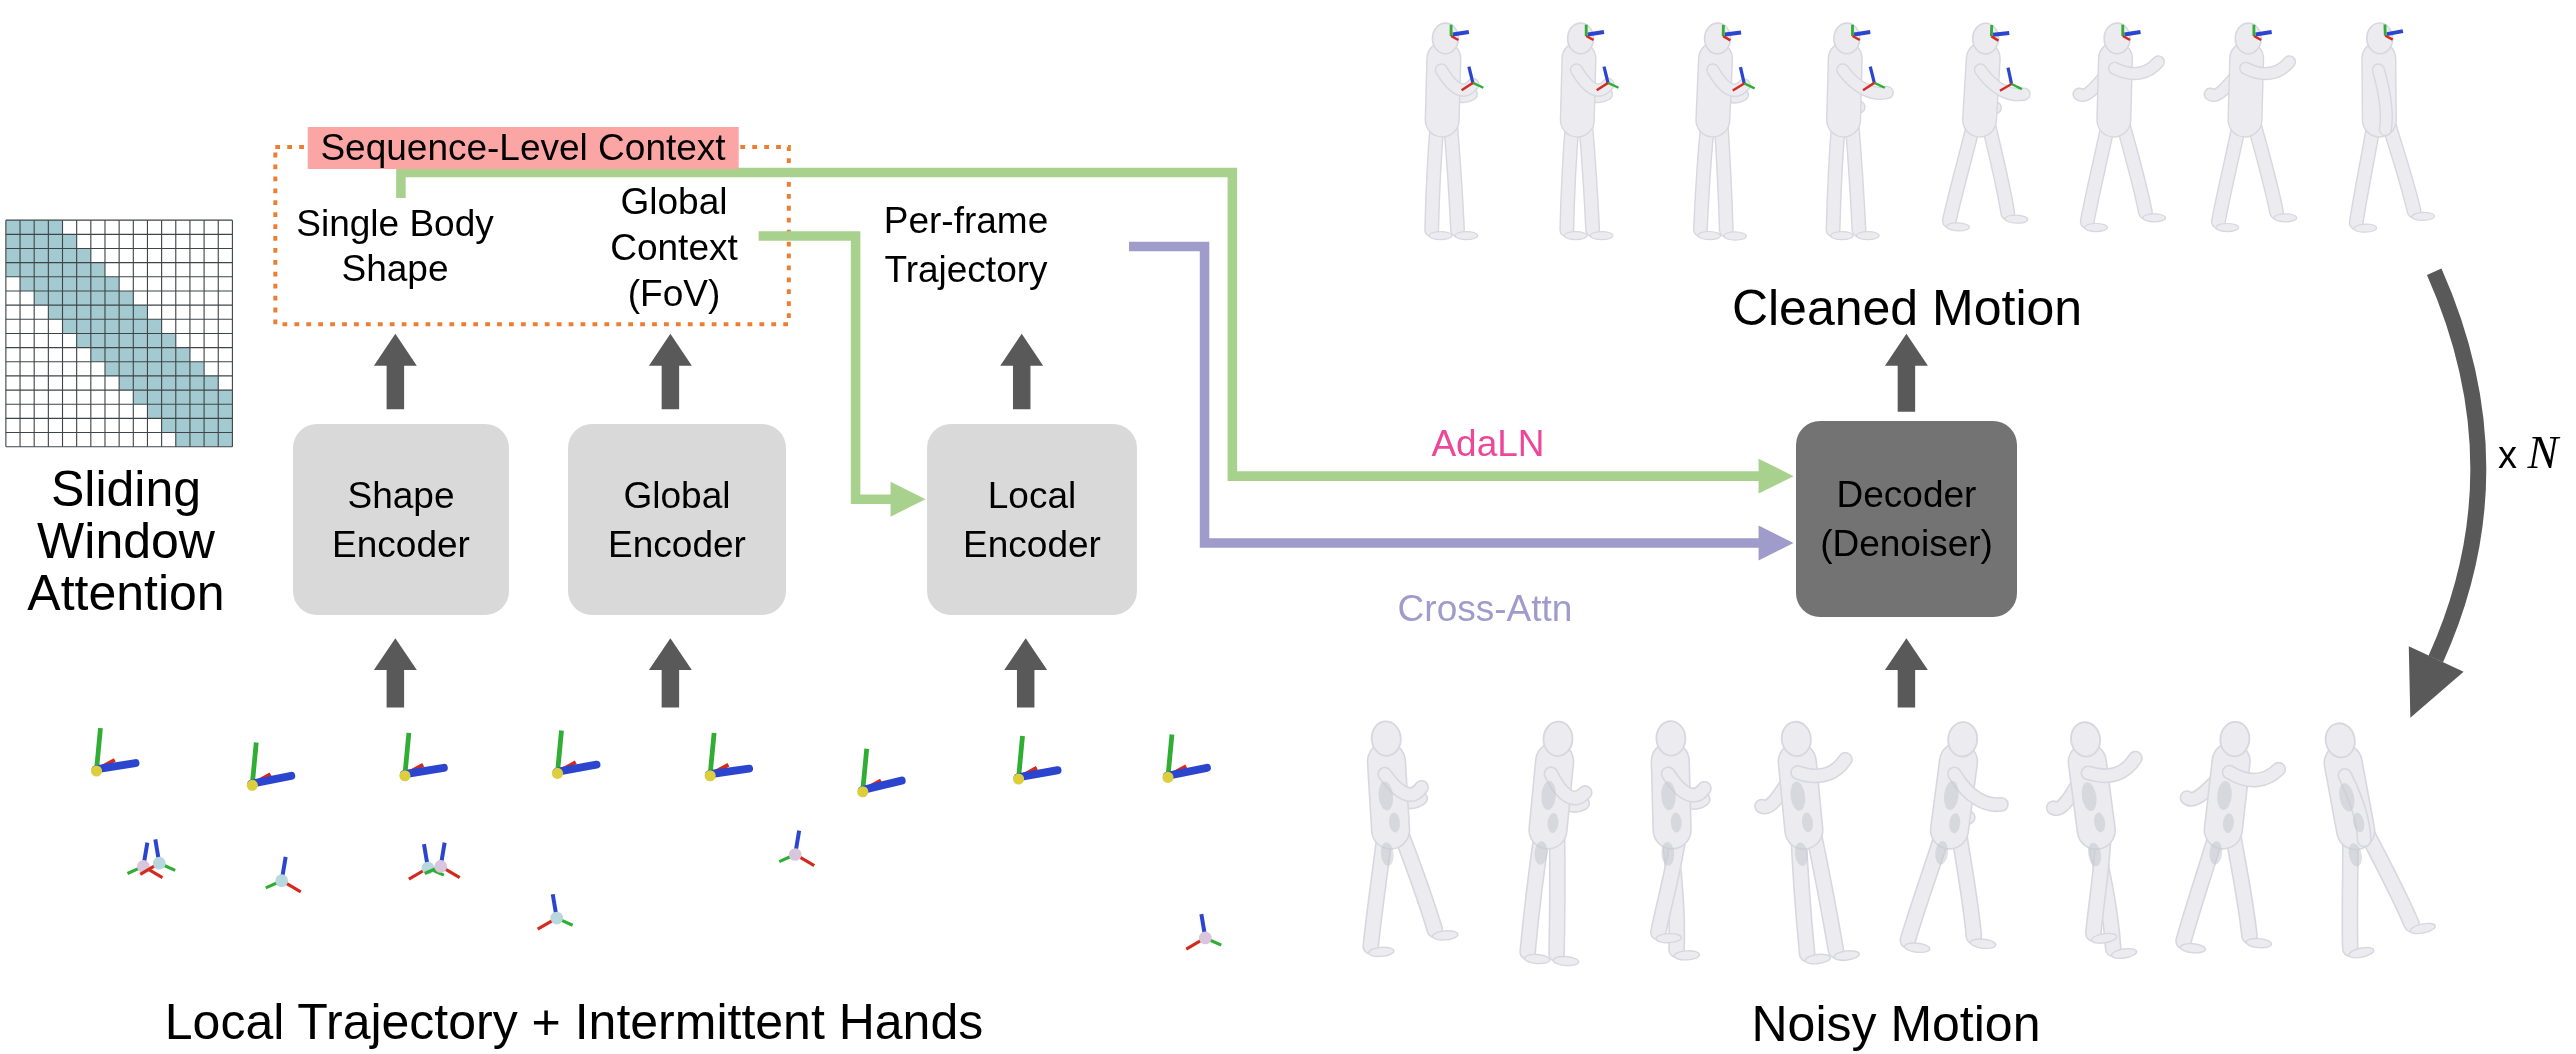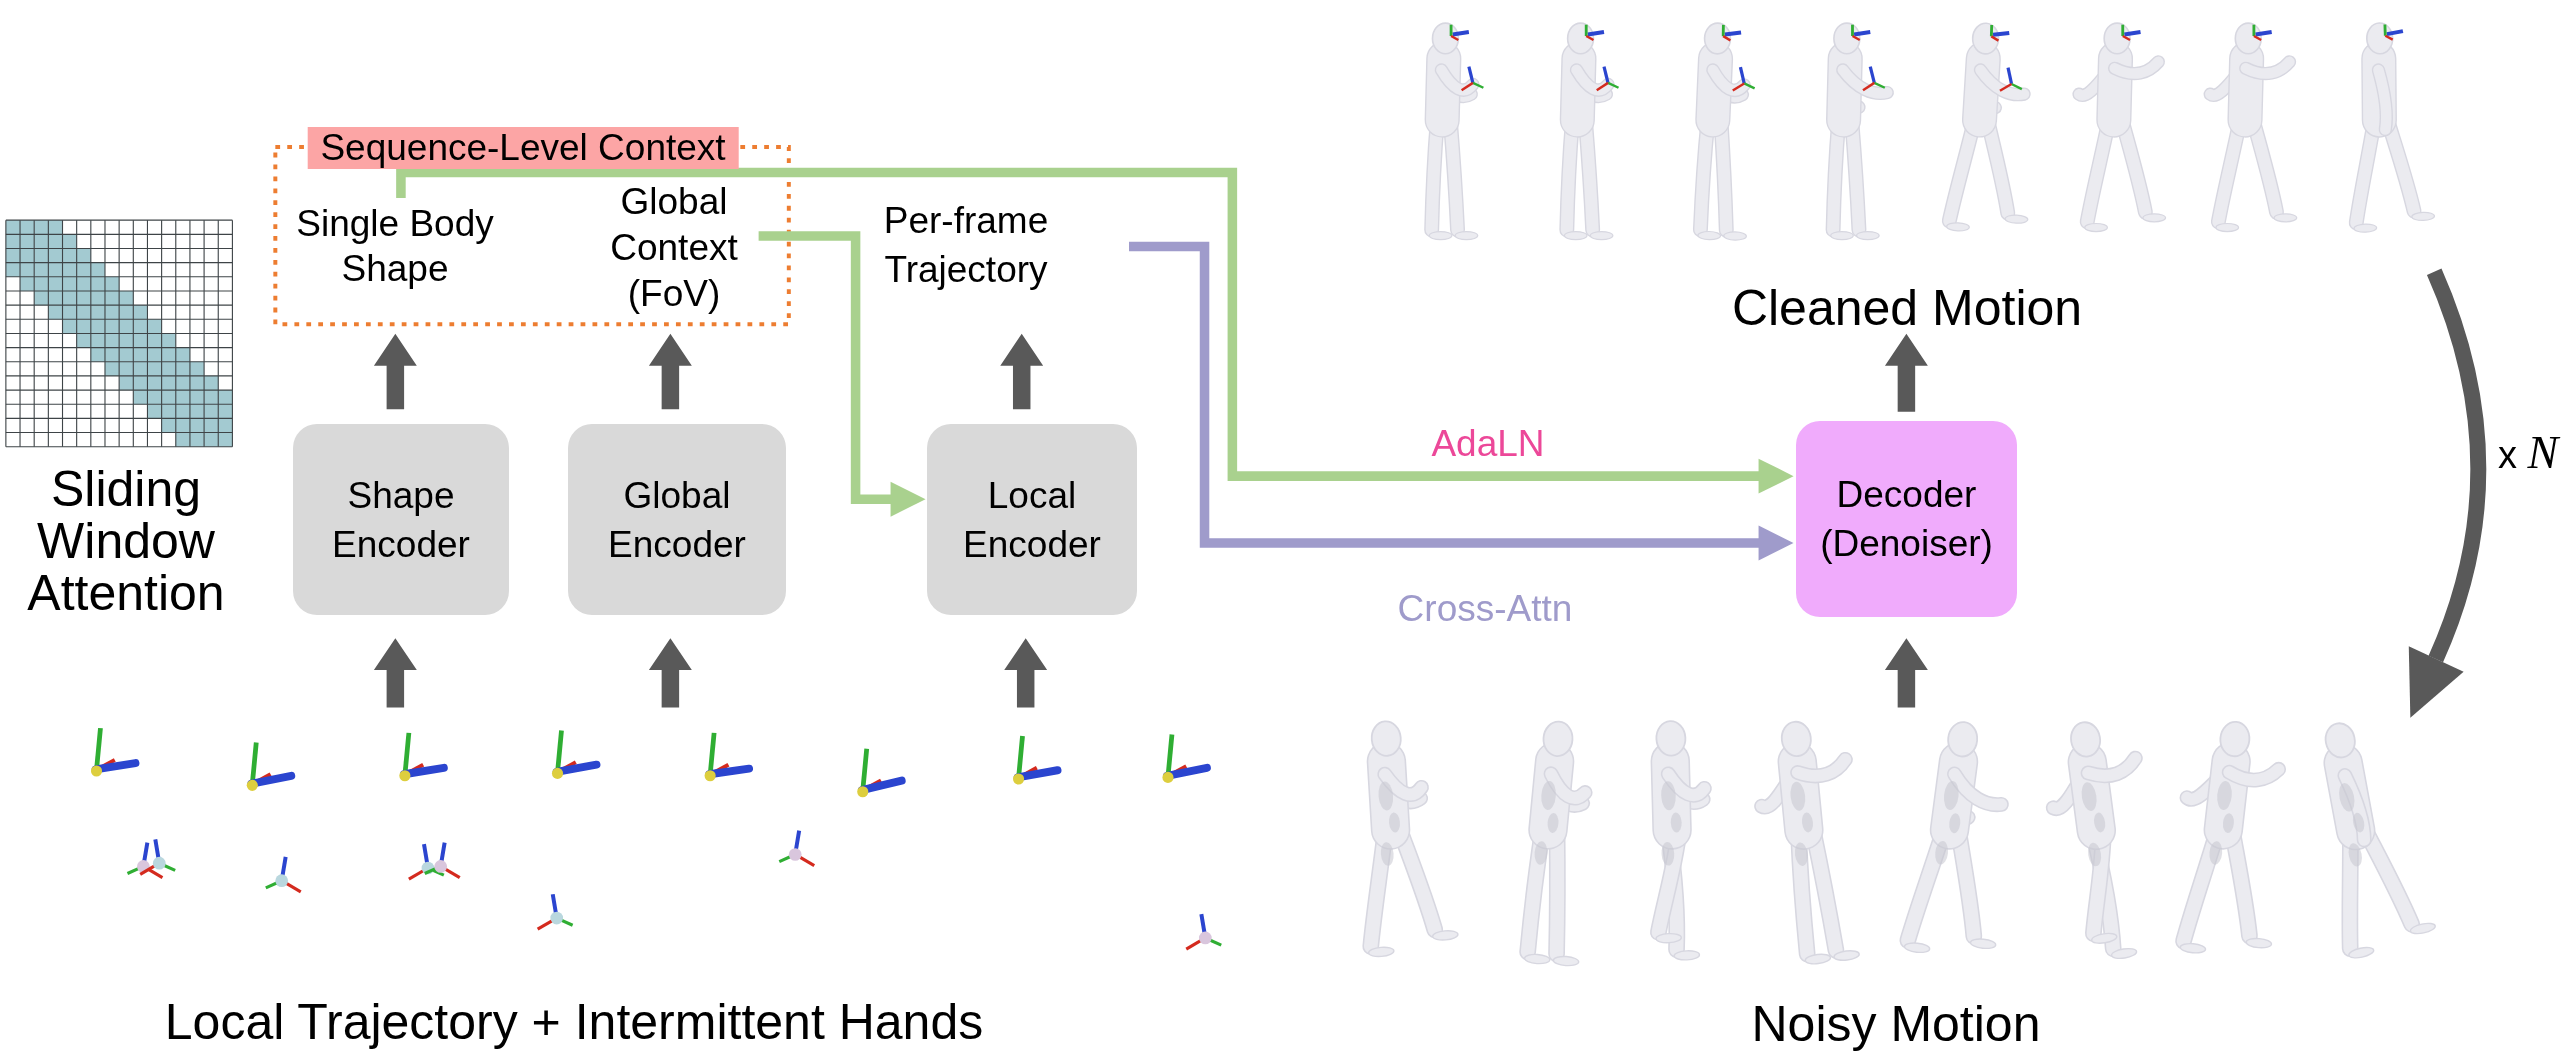--- a/index.html
+++ b/index.html
@@ -644,21 +644,21 @@
       </div>
     </div>
 
     <div class="box" style="left: 927px; top: 424px; width: 210px; height: 191px; background: rgb(217, 217, 217);">
       <div>
         <div>Local</div>
         <div>Encoder</div>
       </div>
     </div>
 
-    <div class="box" style="left: 1796px; top: 421px; width: 221px; height: 196px; background: #f0abfc;">
+    <div class="box" style="left: 1796px; top: 421px; width: 221px; height: 196px; background: #737373;">
       <div>
         <div>Decoder</div>
         <div>(Denoiser)</div>
       </div>
     </div>
 
     <div class="lbl" style="left: 1488px; top: 443px; color: #ec4899;">AdaLN</div>
 
     <div class="lbl" style="left: 1485px; top: 584px; color: rgb(159, 155, 203); margin-top: 24px;">Cross-Attn</div>
 

